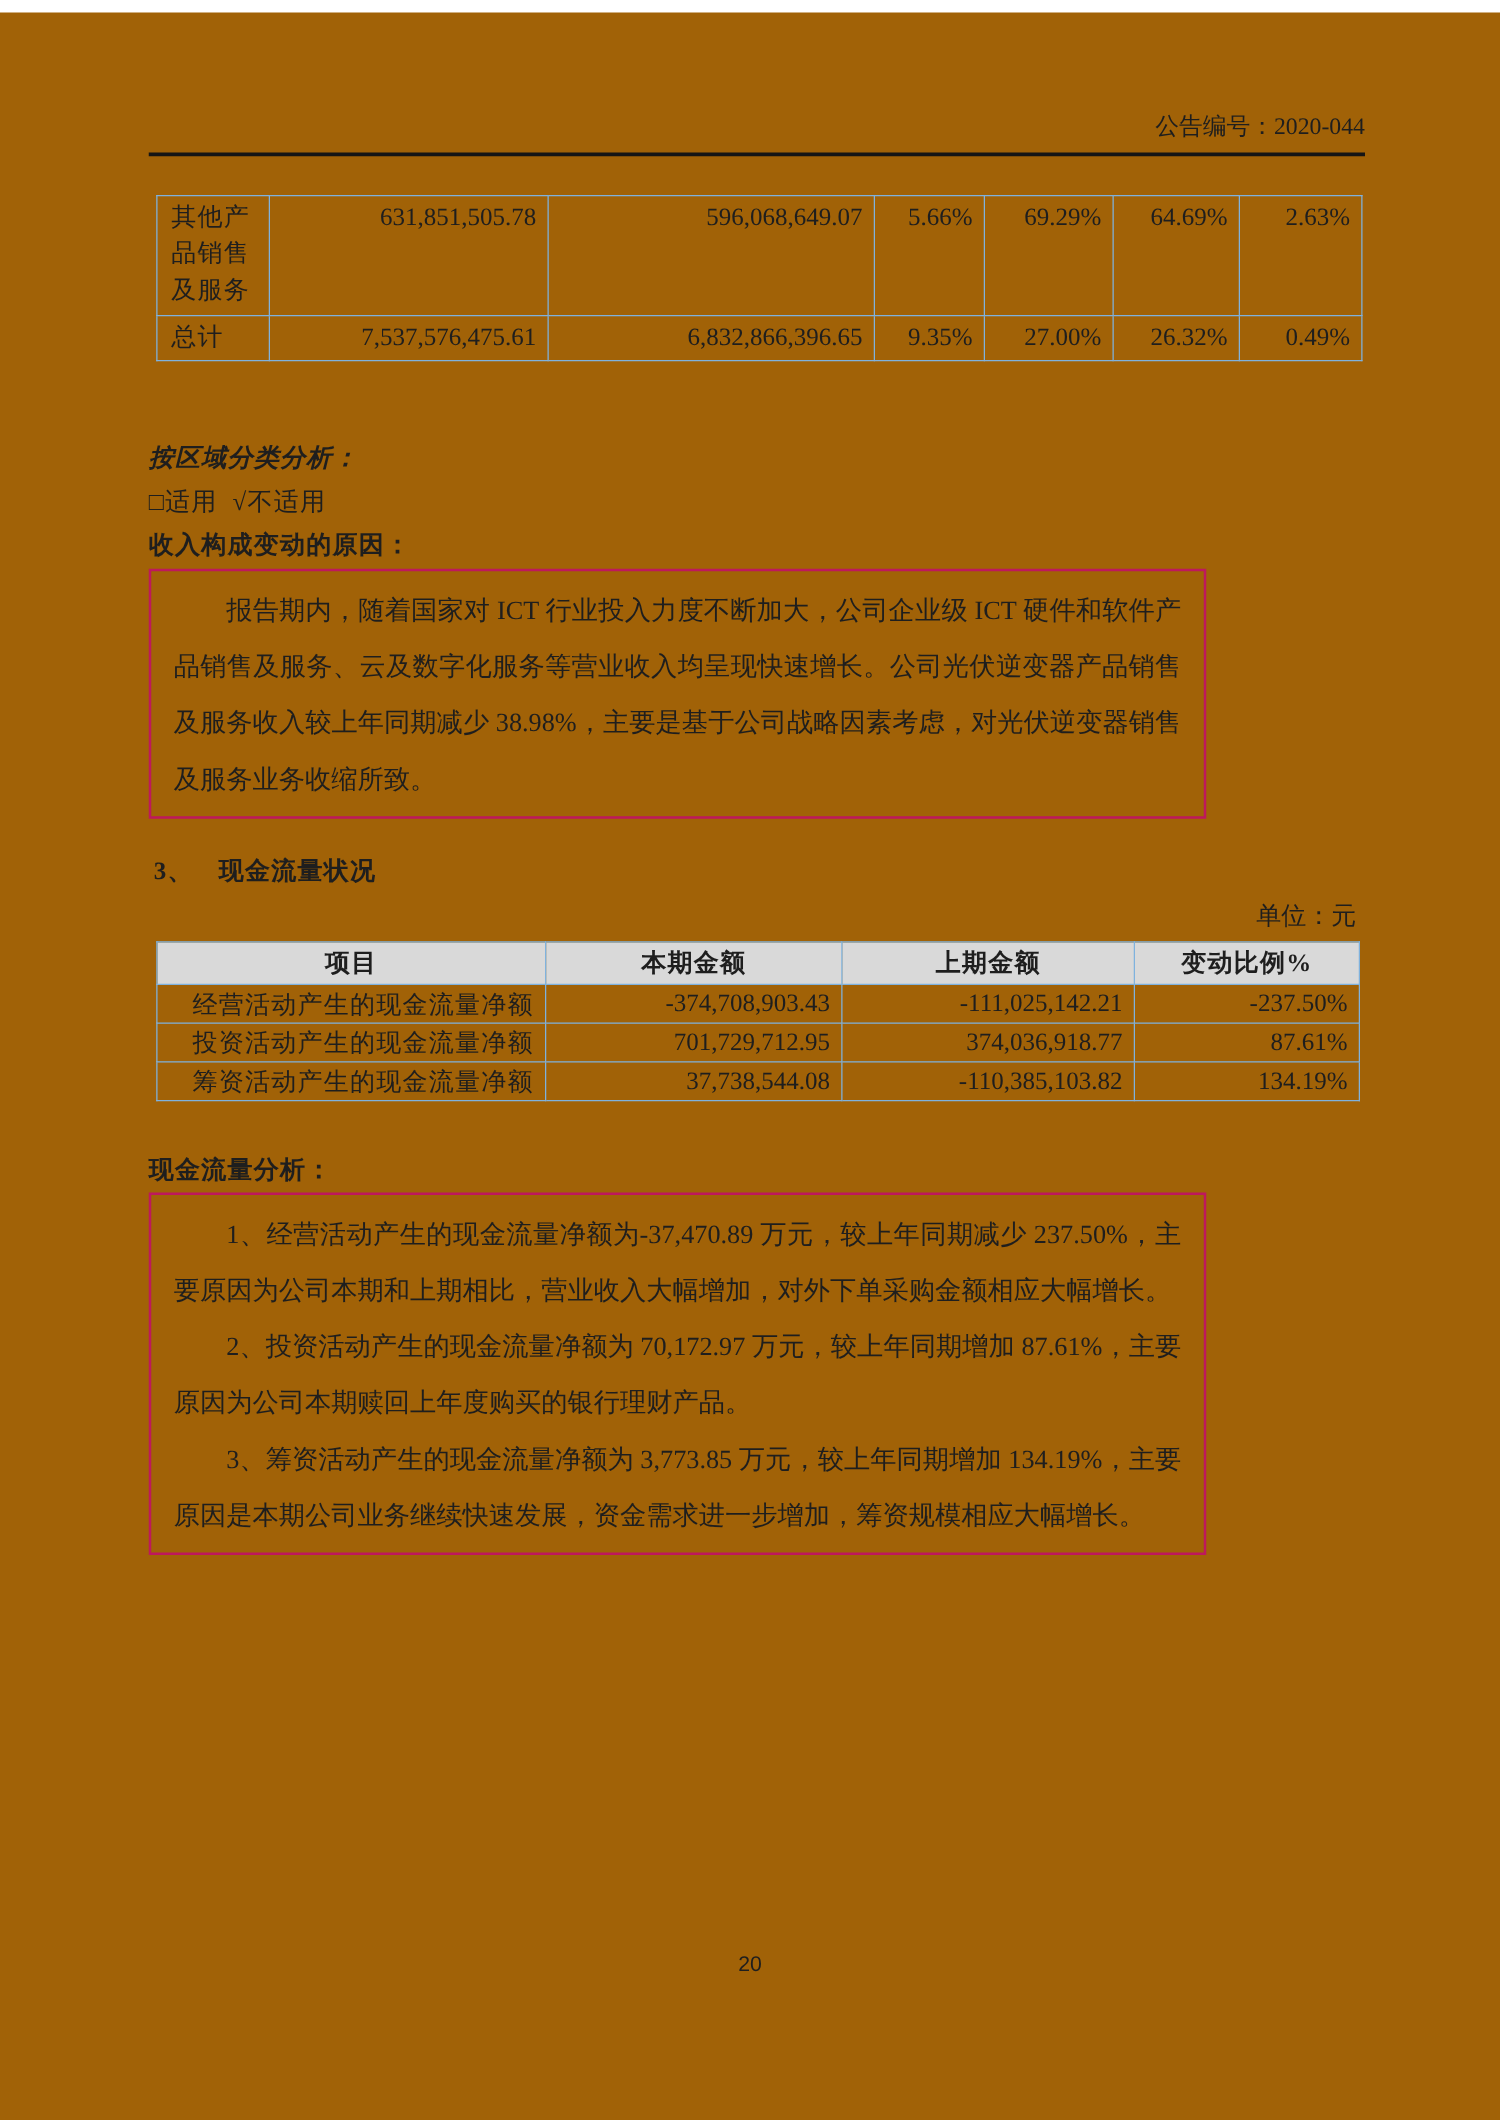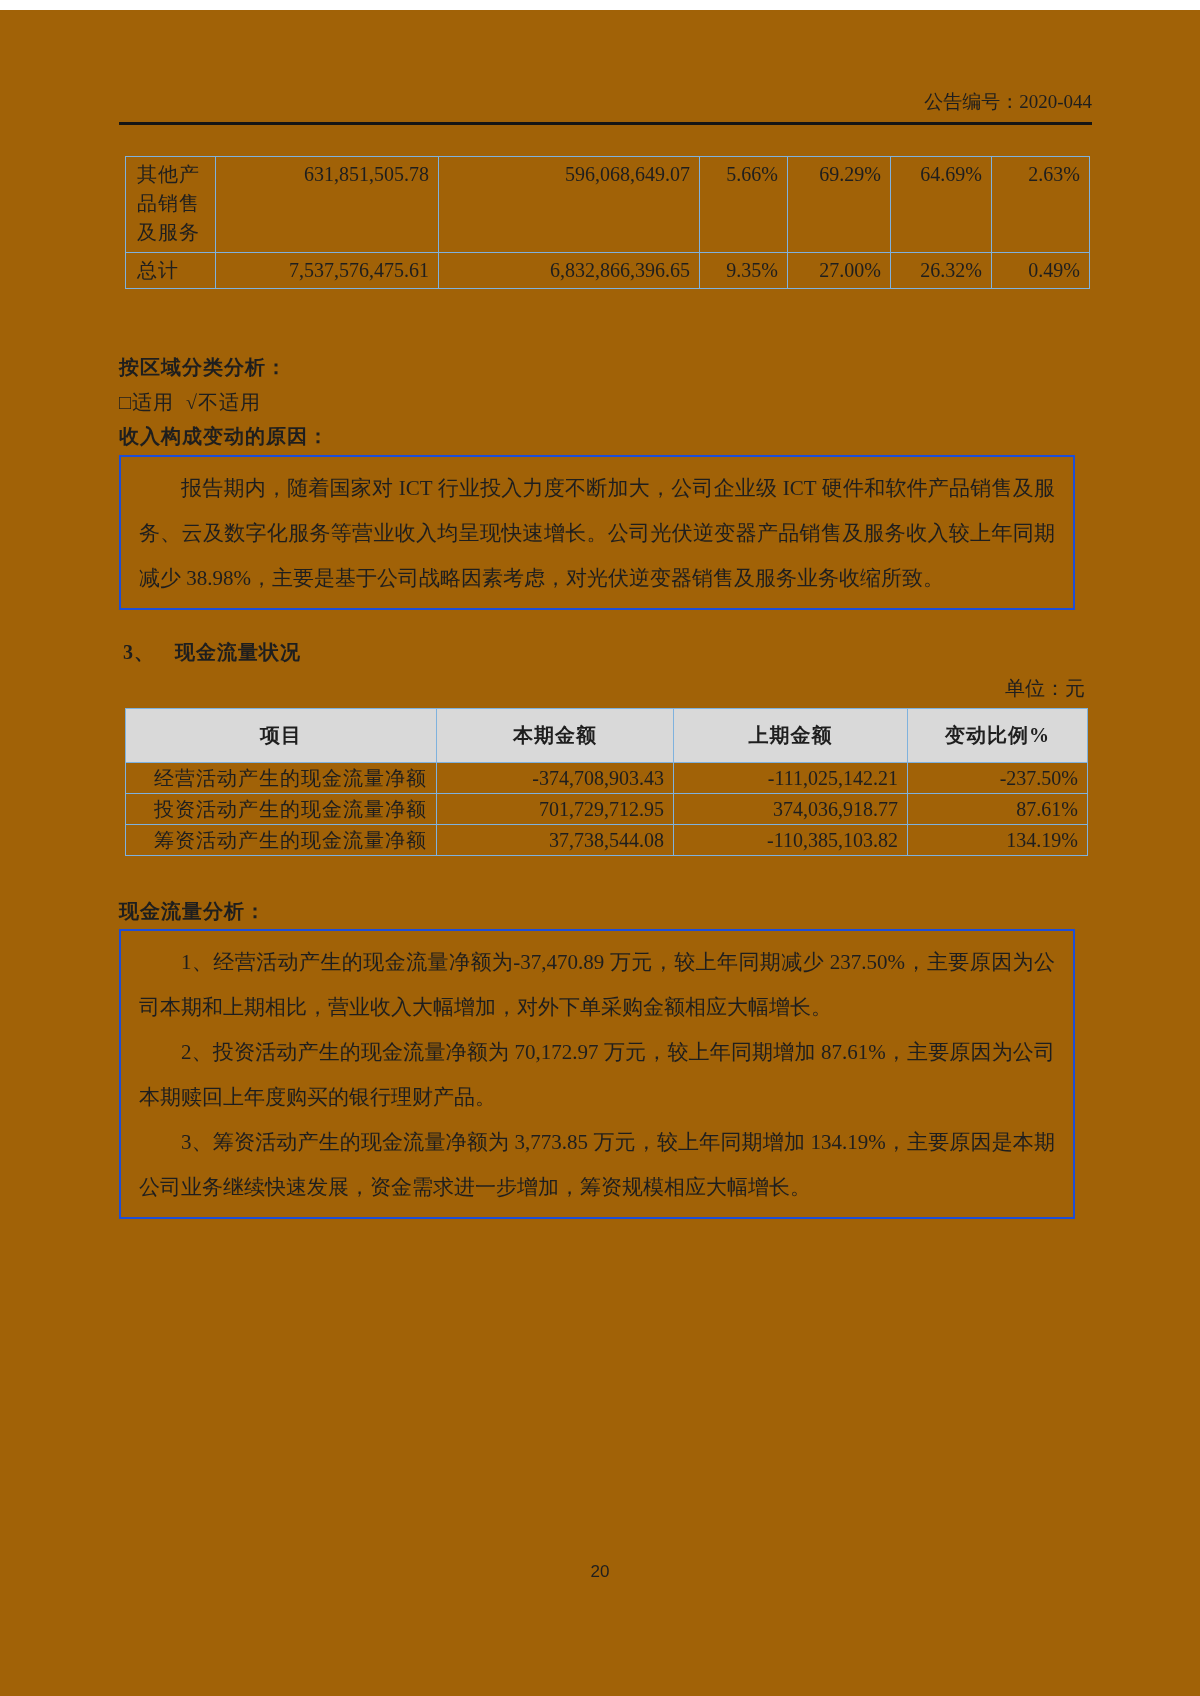--- a/index.html
+++ b/index.html
@@ -52,36 +52,36 @@
   .row-total td { height:26px; }
 
   
   .h-bold {
     margin-left:119px;
     font-size:20px;
     font-weight:bold;
     line-height:24px;
     letter-spacing:1px;
   }
-  .region-heading { margin-top:66px; }
+  .region-heading { margin-top:66px;font-style:italic; }
   .apply-line {
     margin:11px 0 0 119px;
     font-size:20px;
     line-height:24px;
     white-space:pre-wrap;
     letter-spacing:1px;
   }
   .reason-heading { margin-top:10px; }
 
   
   .blue-box {
     box-sizing:border-box;
     margin-left:119px;
-    width:956px;
-    border:2px solid #1d4ed8;
+    width:846px;
+    border:2px solid #be185d;
     padding:9px 18px 7px 18px;
     font-size:21px;
   }
   .box1 { margin-top:7px; }
   .blue-box p {
     margin:0;
     line-height:45px;
     text-indent:2em;
     text-align:justify;
   }
@@ -105,21 +105,21 @@
     margin:9px 0 0 125px;
     width:962px;
     font-size:20px;
   }
   .cash-table th {
     border:1px solid #7fb2de;
     background:#d9d9d9;
     font-weight:bold;
     text-align:center;
     height:31px;
-    padding:11px 8px;
+    padding:1px 8px;
     letter-spacing:1px;
   }
   .cash-table td {
     border:1px solid #7fb2de;
     height:28px;
     padding:1px 9px;
     white-space:nowrap;
   }
   .cash-table td.item { text-align:right; padding-left:10px; letter-spacing:1px; }
   .cash-table td.num  { text-align:right; }

